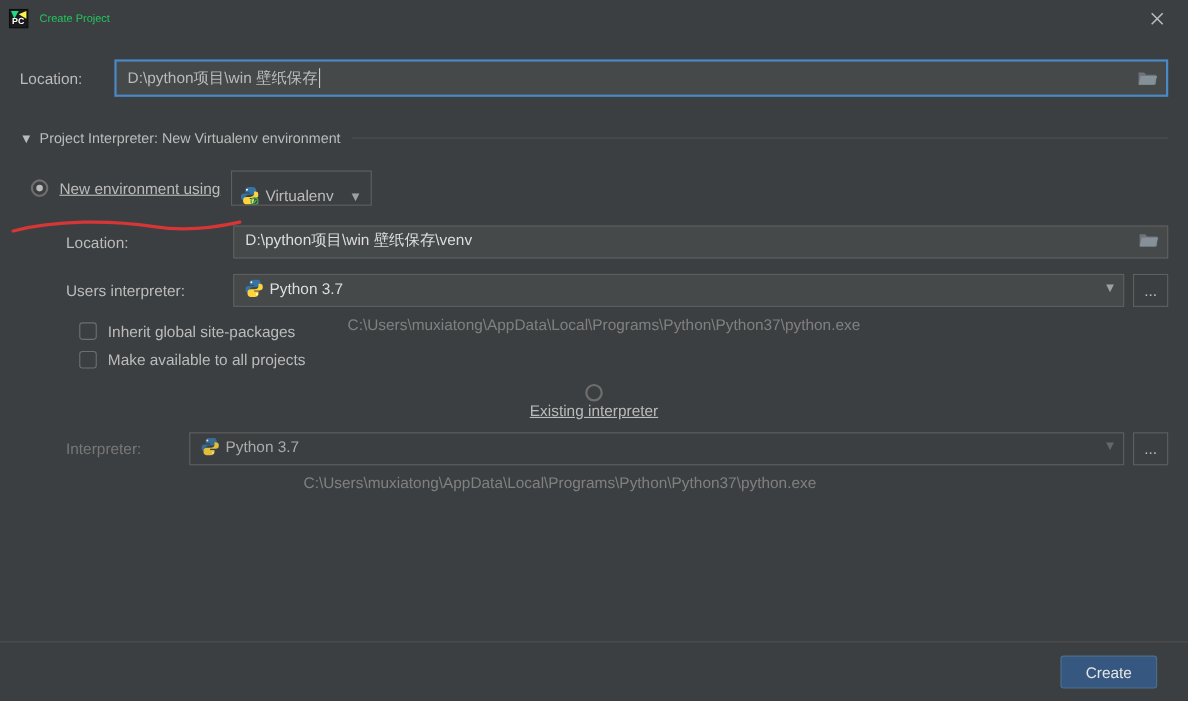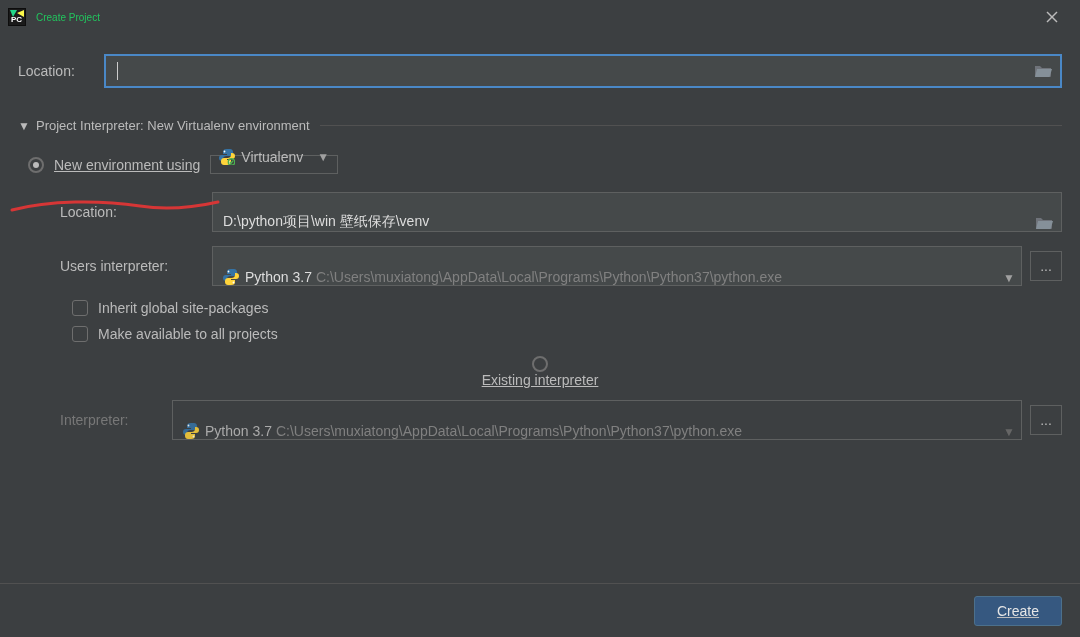--- a/index.html
+++ b/index.html
@@ -122,53 +122,53 @@
     position: absolute;
     pointer-events: none;
     left: 10px;
     top: 196px;
     width: 210px;
     height: 18px;
   }
 
   
   .dd {
-    display: flex; align-items: center;
-    height: 19px;
+    display: flex; align-items: flex-end;
+    height: 32px;
     border: 1px solid #5e6060;
     background: #3c3f41;
-    padding: 0 8px 16px 8px;
+    padding: 0 8px 0 8px;
     margin-left: 10px;
     cursor: pointer;
   }
   .dd .chev {
     margin-left: 14px;
     color: #a0a0a0;
     font-size: 12px;
   }
 
   
   .env-block { margin-left: 42px; margin-top: 6px; }
   .env-row { display: flex; align-items: center; margin-bottom: 14px; }
   .env-row .env-label {
     width: 152px;
     color: #bbbbbb;
     font-size: 14px;
   }
   .field {
     flex: 1;
-    height: 40px;
+    height: 30px;
     border: 1px solid #5e6060;
     background: #45494a;
-    display: flex; align-items: flex-end;
-    padding: 16px 6px 0 10px;
+    display: flex; align-items: flex-start;
+    padding: 4px 6px 0 10px;
     color: #dddddd;
     font-size: 14px;
   }
-  .field .dim { color: #808080; margin-left: 4px; }
+  .field .dim { color: #808080; margin-left: 4px; margin-top: 33px; }
   .field .chev { margin-left: auto; color: #a0a0a0; font-size: 12px; }
   .dots-btn {
     width: 32px; height: 30px;
     border: 1px solid #5e6060;
     background: #3c3f41;
     margin-left: 8px;
     display: flex; align-items: center; justify-content: center;
     color: #bbbbbb;
     cursor: pointer;
   }
@@ -200,22 +200,21 @@
   
   .footer {
     position: absolute;
     bottom: 0; left: 0; right: 0;
     height: 54px;
     border-top: 1px solid #515151;
     background: #3c3f41;
     display: flex;
     justify-content: flex-end;
     align-items: center;
-    padding-right: 18px;
-    text-decoration: underline;
+    padding-right: 28px;
   }
   .create-btn {
     height: 30px;
     padding: 0 22px;
     background: #365880;
     border: 1px solid #4c708c;
     color: #e6e6e6;
     font-size: 14px;
     border-radius: 3px;
     cursor: pointer;
@@ -245,20 +244,21 @@
       <line x1="11" y1="1" x2="1" y2="11" stroke="#bbbbbb" stroke-width="1.4"></line>
     </svg>
   </div>
 </div>
 
 <div class="content">
 
   <div class="row" style="margin-top:14px;">
     <span class="label">Location:</span>
     <div class="location-input-wrap">
+      <span>D:\python项目\win 壁纸保存</span>
       <span class="caret"></span>
       <span style="flex:1"></span>
       <span class="browse-icon">
         <svg width="20" height="16" viewBox="0 0 20 16">
           <path d="M1 3 h5 l2 2 h9 v8 a1 1 0 0 1 -1 1 H2 a1 1 0 0 1 -1 -1 Z" fill="#6f737a"></path>
           <path d="M3 6 h15 l-2.5 8 H1 Z" fill="#859099"></path>
         </svg>
       </span>
     </div>
   </div>

